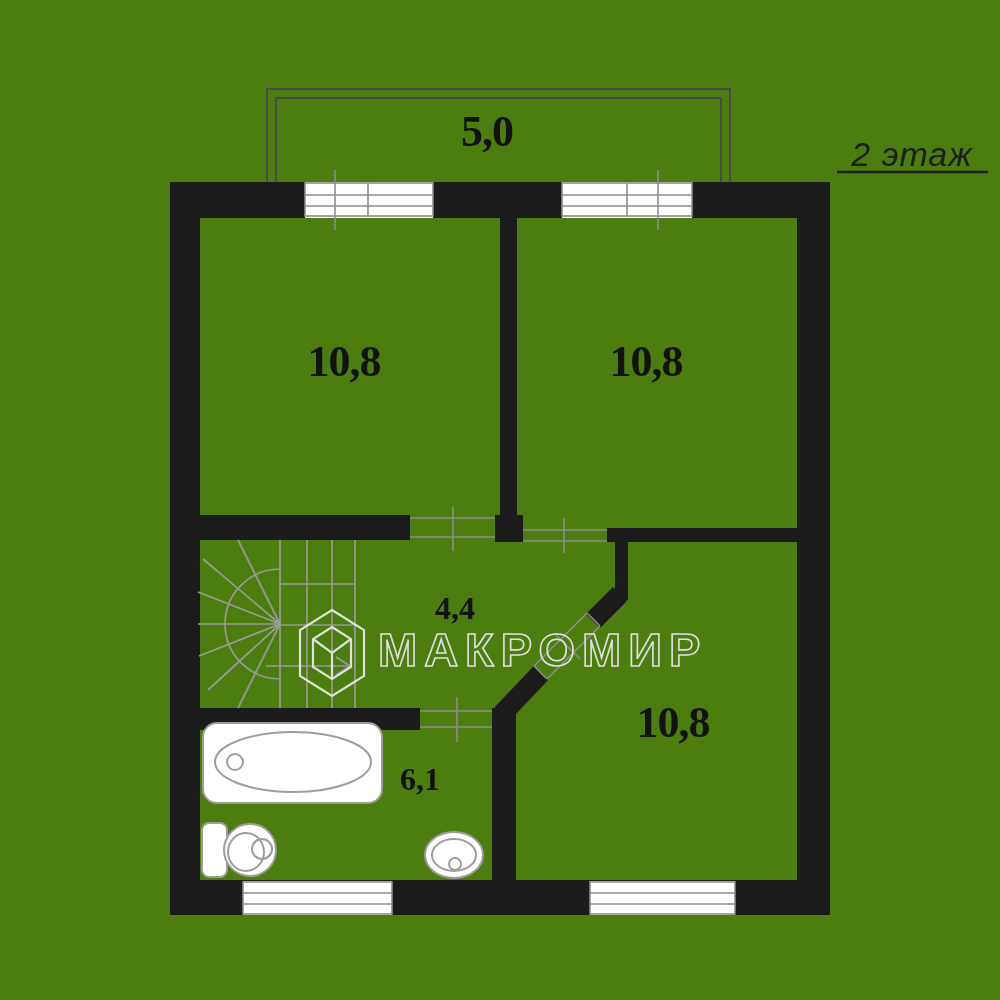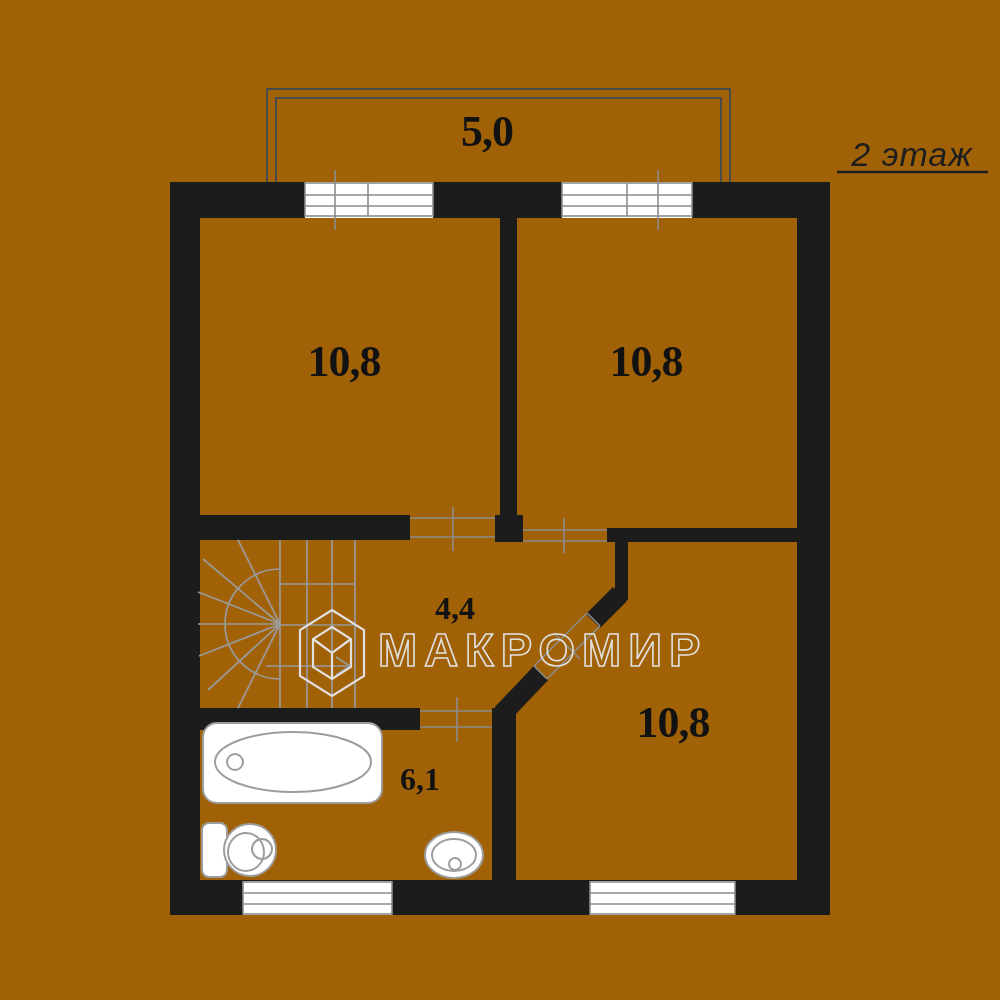--- a/index.html
+++ b/index.html
@@ -1,16 +1,16 @@
 <!DOCTYPE html>
 <html><head>
 <meta charset="utf-8">
 <style>
   html,body{margin:0;padding:0;background:#ffffff;}
-  .stage{position:relative;width:1000px;height:1000px;background:#a16207;overflow:hidden;
+  .stage{position:relative;width:1000px;height:1000px;background:#4d7c0f;overflow:hidden;
          font-family:"Liberation Sans","DejaVu Sans",sans-serif;}
   svg{display:block;}
   .wall{fill:#1c1c1c;stroke:none;}
   .wallstroke{stroke:#1c1c1c;fill:none;}
   .tline{stroke:#8d8d8d;stroke-width:1.6;fill:none;}
   .winfill{fill:#ffffff;stroke:none;}
   .balc{stroke:#4a4a4a;stroke-width:2;fill:none;}
   .stair{stroke:#9a9a9a;stroke-width:1.7;fill:none;}
   .fixt{stroke:#9d9d9d;stroke-width:2;fill:#ffffff;}
   .fixtline{stroke:#9d9d9d;stroke-width:2;fill:none;}

